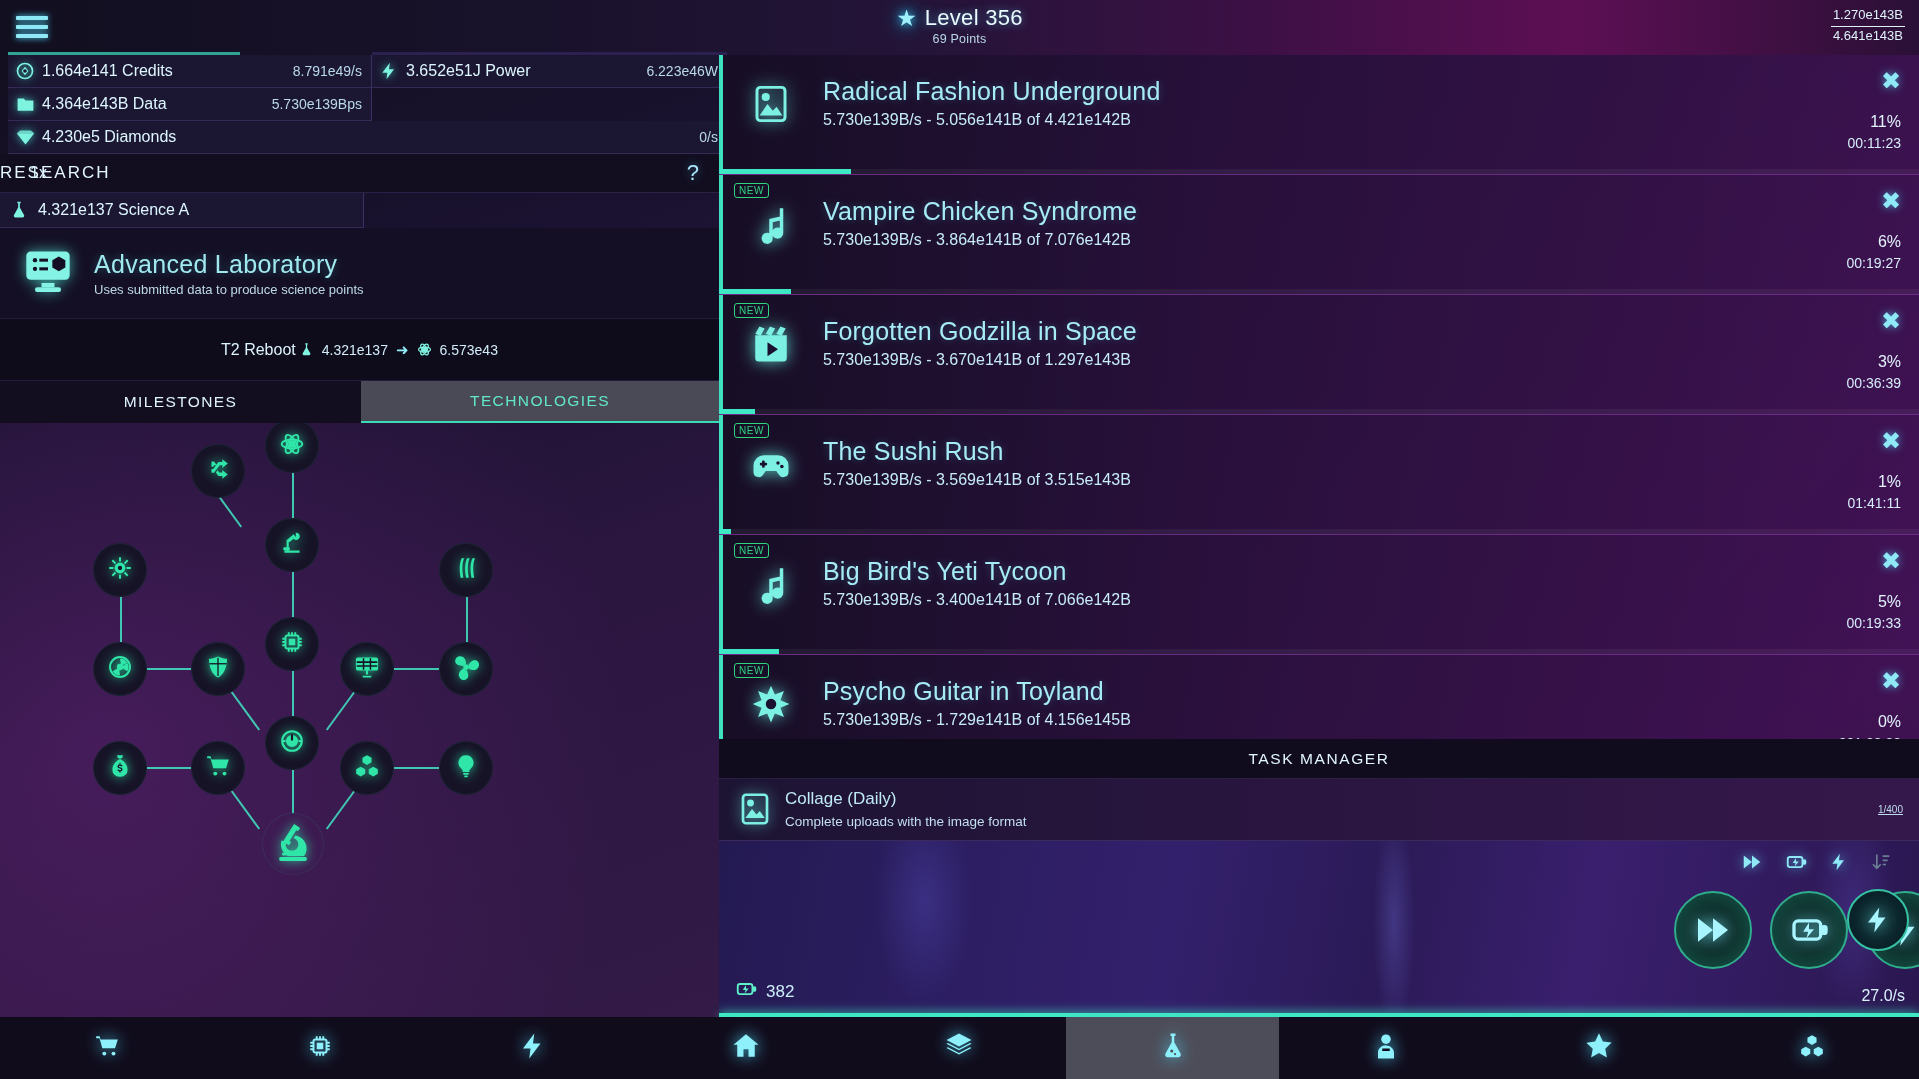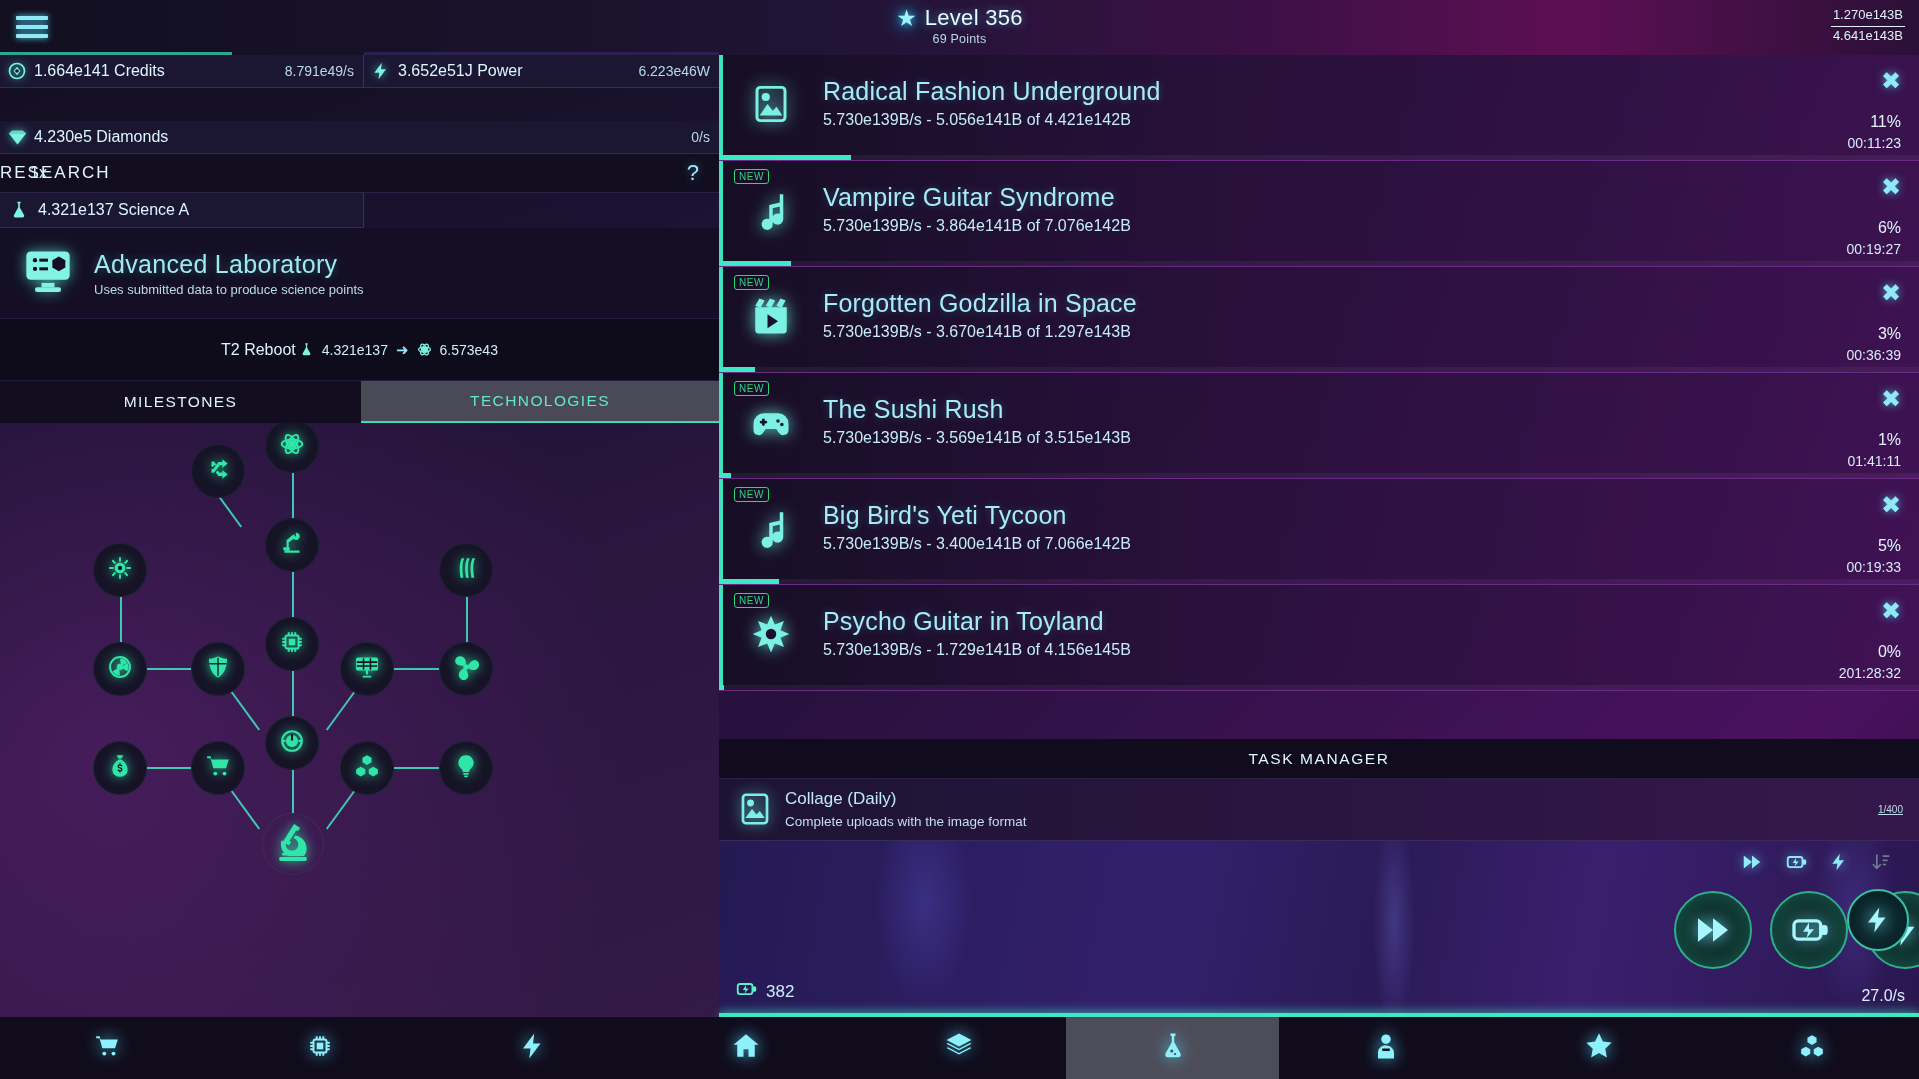--- a/index.html
+++ b/index.html
@@ -38,21 +38,21 @@
   .xpfrac .num{ border-bottom:1.5px solid #dff3fb; padding:0 2px 1px 2px; display:inline-block;}
   .xpfrac .den{ padding:0 2px; display:inline-block;}
 
   
   .left{ position:absolute; left:0; top:55px; width:719px; height:962px;
     background:linear-gradient(160deg,#130f20 0%,#1a1230 30%,#2b1640 60%,#331a47 100%); }
   .lshine{ position:absolute; left:0; top:0; width:719px; height:962px;
     background:radial-gradient(ellipse at 14% 72%, rgba(120,40,140,.35), rgba(0,0,0,0) 60%);
     pointer-events:none; }
 
-  .resgrid{ position:absolute; left:0; top:0; width:746px; }
+  .resgrid{ position:absolute; left:0; top:0; width:746px;padding-left:8px; }
   .resrow{ display:flex; height:33px; }
   .rescell{ position:relative; display:flex; align-items:center; height:33px;
     background:#1b1733; border-bottom:1px solid #342a55; border-right:1px solid #3b2d66; }
   .rescell.c1{ width:364px; }
   .rescell.c2{ width:355px; border-right:none;}
   .rescell.full{ width:719px; border-right:none;}
   .rescell .ico{ width:34px; display:flex; align-items:center; justify-content:center;
     color:#7ef3e0; flex:0 0 34px;}
   .rescell .ico svg{ filter:drop-shadow(0 0 4px rgba(70,240,215,.75)); }
   .rescell .nm{ font-size:16px; color:#ddf6ff; white-space:nowrap; }
@@ -106,21 +106,21 @@
     color:#2fe6a8; cursor:pointer; box-shadow:inset 0 0 0 1px rgba(60,220,170,.09); }
   .node svg{ filter:drop-shadow(0 0 6px rgba(45,235,170,.8)); }
   .node.big{ width:62px; height:62px; background:transparent; }
   .edge{ position:absolute; background:#3fe8c4; opacity:.85; }
 
   
   .right{ position:absolute; left:719px; top:55px; width:1200px; height:962px;
     background:linear-gradient(135deg,#1a1030 0%,#2a1140 35%,#3a1250 60%,#4a1160 82%,#2c1038 100%);}
 
   .uplist{ position:absolute; left:0; top:0; width:1200px; }
-  .uprow{ position:relative; height:106px; border-bottom:1px solid #6a2a86;
+  .uprow{ position:relative; height:120px; border-bottom:1px solid #6a2a86;
     background:linear-gradient(90deg, rgba(22,14,36,.92) 0%, rgba(40,16,58,.78) 42%, rgba(60,18,78,.62) 100%); }
   .uprow .accent{ position:absolute; left:0; top:0; width:4px; height:100%; background:#3ee0c0;}
   .uprow .badge{ position:absolute; left:15px; top:8px; font-size:10px; letter-spacing:.5px;
     color:#2fd47f; border:1px solid #2fd47f; border-radius:3px; padding:1px 4px; }
   .uprow .tico{ position:absolute; left:22px; top:28px; color:#7df0e4; width:60px;
     display:flex; align-items:center; justify-content:center;}
   .uprow .tico svg{ filter:drop-shadow(0 0 8px rgba(100,240,225,.8)); }
   .uprow .tname{ position:absolute; left:104px; top:22px; font-size:25px; color:#a6ecf6;
     letter-spacing:.2px; text-shadow:0 0 9px rgba(100,220,240,.3);}
   .uprow .tdet{ position:absolute; left:104px; top:56px; font-size:16px; color:#c6ecf8;}
@@ -234,20 +234,29 @@
           <span class="ico">
             <svg width="20" height="20" viewBox="0 0 24 24" fill="currentColor">
                 <path d="M13 2L4 14h6l-1 8 9-12h-6z"></path>
               </svg>
           </span>
           <span class="nm">3.652e51J Power</span>
           <span class="rt">6.223e46W</span>
         </div>
       </div>
       <div class="resrow">
+        <div class="rescell c1">
+          <span class="ico">
+            <svg width="21" height="21" viewBox="0 0 24 24" fill="currentColor">
+                <path d="M3 5h7l2 2.5h9V19H3z"></path>
+              </svg>
+          </span>
+          <span class="nm">4.364e143B Data</span>
+          <span class="rt">5.730e139Bps</span>
+        </div>
       </div>
       <div class="resrow">
         <div class="rescell full">
           <span class="ico">
             <svg width="21" height="21" viewBox="0 0 24 24" fill="currentColor">
                 <path d="M2 7h20l-10 13z"></path>
                 <path d="M2 7l4-3h12l4 3z" opacity=".8"></path>
               </svg>
           </span>
           <span class="nm">4.230e5 Diamonds</span>
@@ -473,21 +482,21 @@
           </div>
         </div>
         <div class="uprow">
           <div class="accent"></div>
           <div class="badge">NEW</div>
           <div class="tico">
             <svg width="42" height="42" viewBox="0 0 24 24" fill="currentColor">
               <path d="M19 3v11.2a3.2 3.2 0 1 0 2 2.9V7.3l-8 1.9v8a3.2 3.2 0 1 0 2 2.9V11l6-1.4V3z" transform="translate(-2,0)"></path>
             </svg>
           </div>
-          <div class="tname">Vampire Guitar Syndrome</div>
+          <div class="tname">Vampire Chicken Syndrome</div>
           <div class="tdet">5.730e139B/s - 3.864e141B of 7.076e142B</div>
           <div class="xbtn">✖</div>
           <div class="pct">6%</div>
           <div class="eta">00:19:27</div>
           <div class="pbar">
             <div class="pfill" style="width: 6%;"></div>
           </div>
         </div>
         <div class="uprow">
           <div class="accent"></div>

